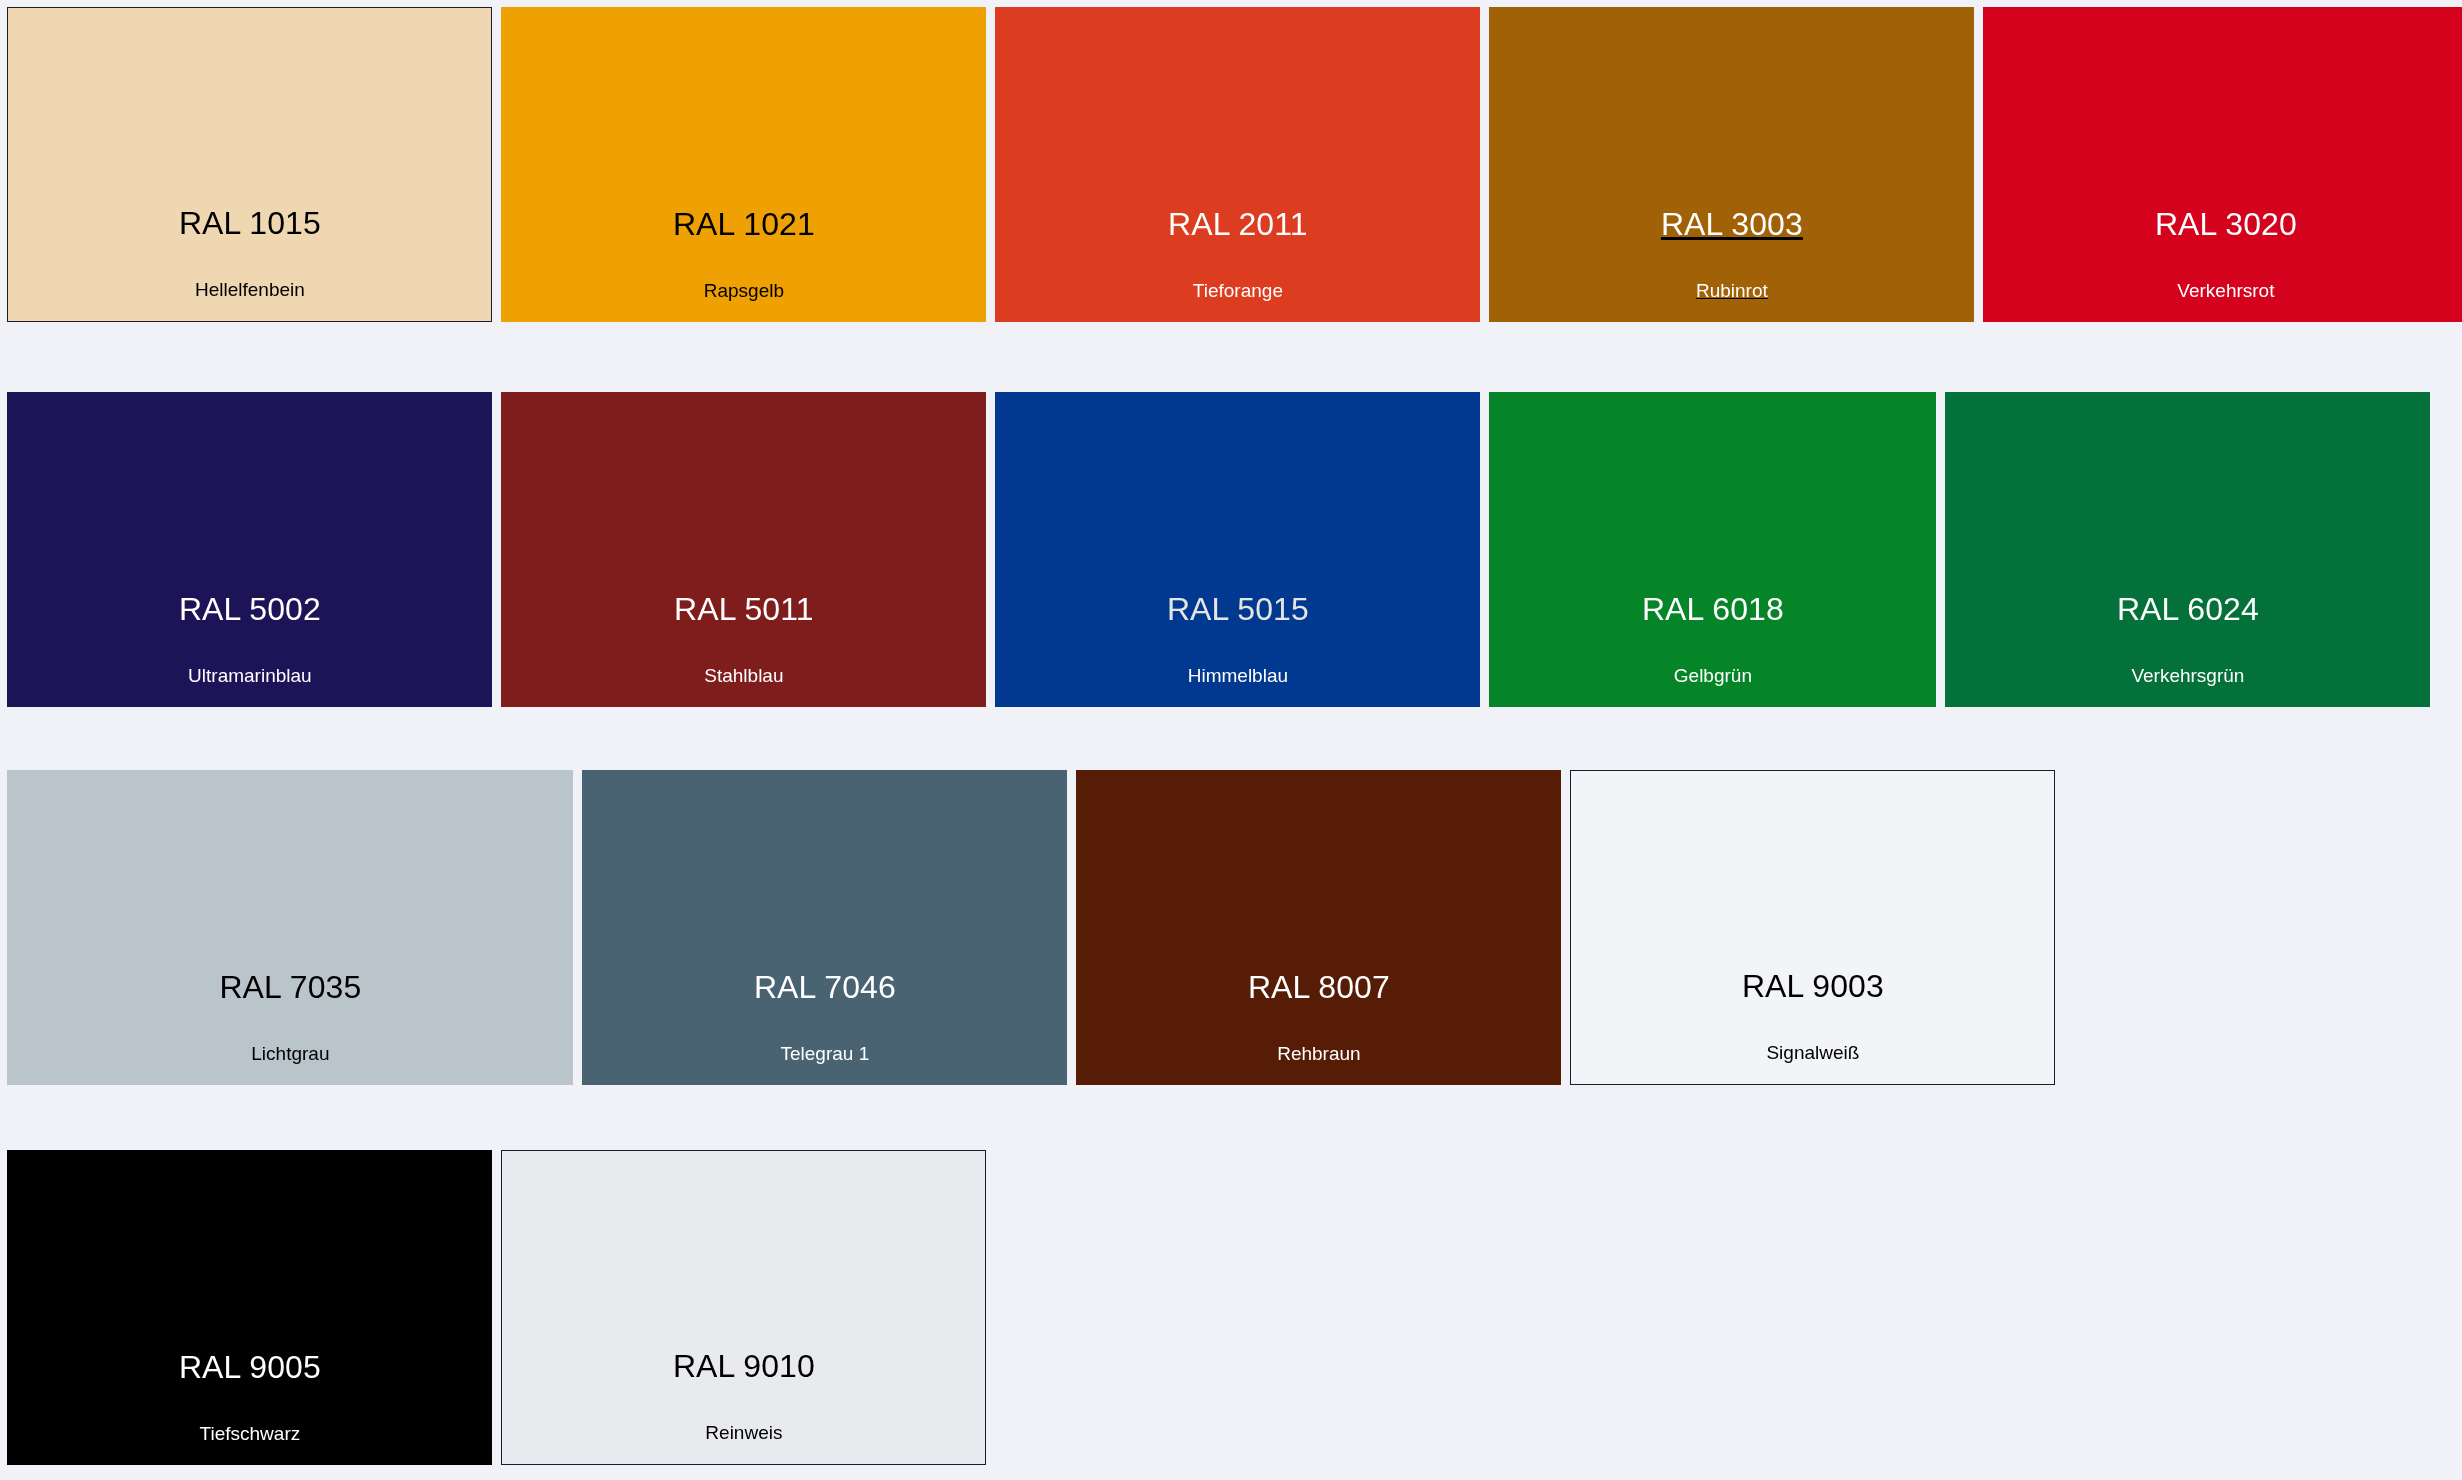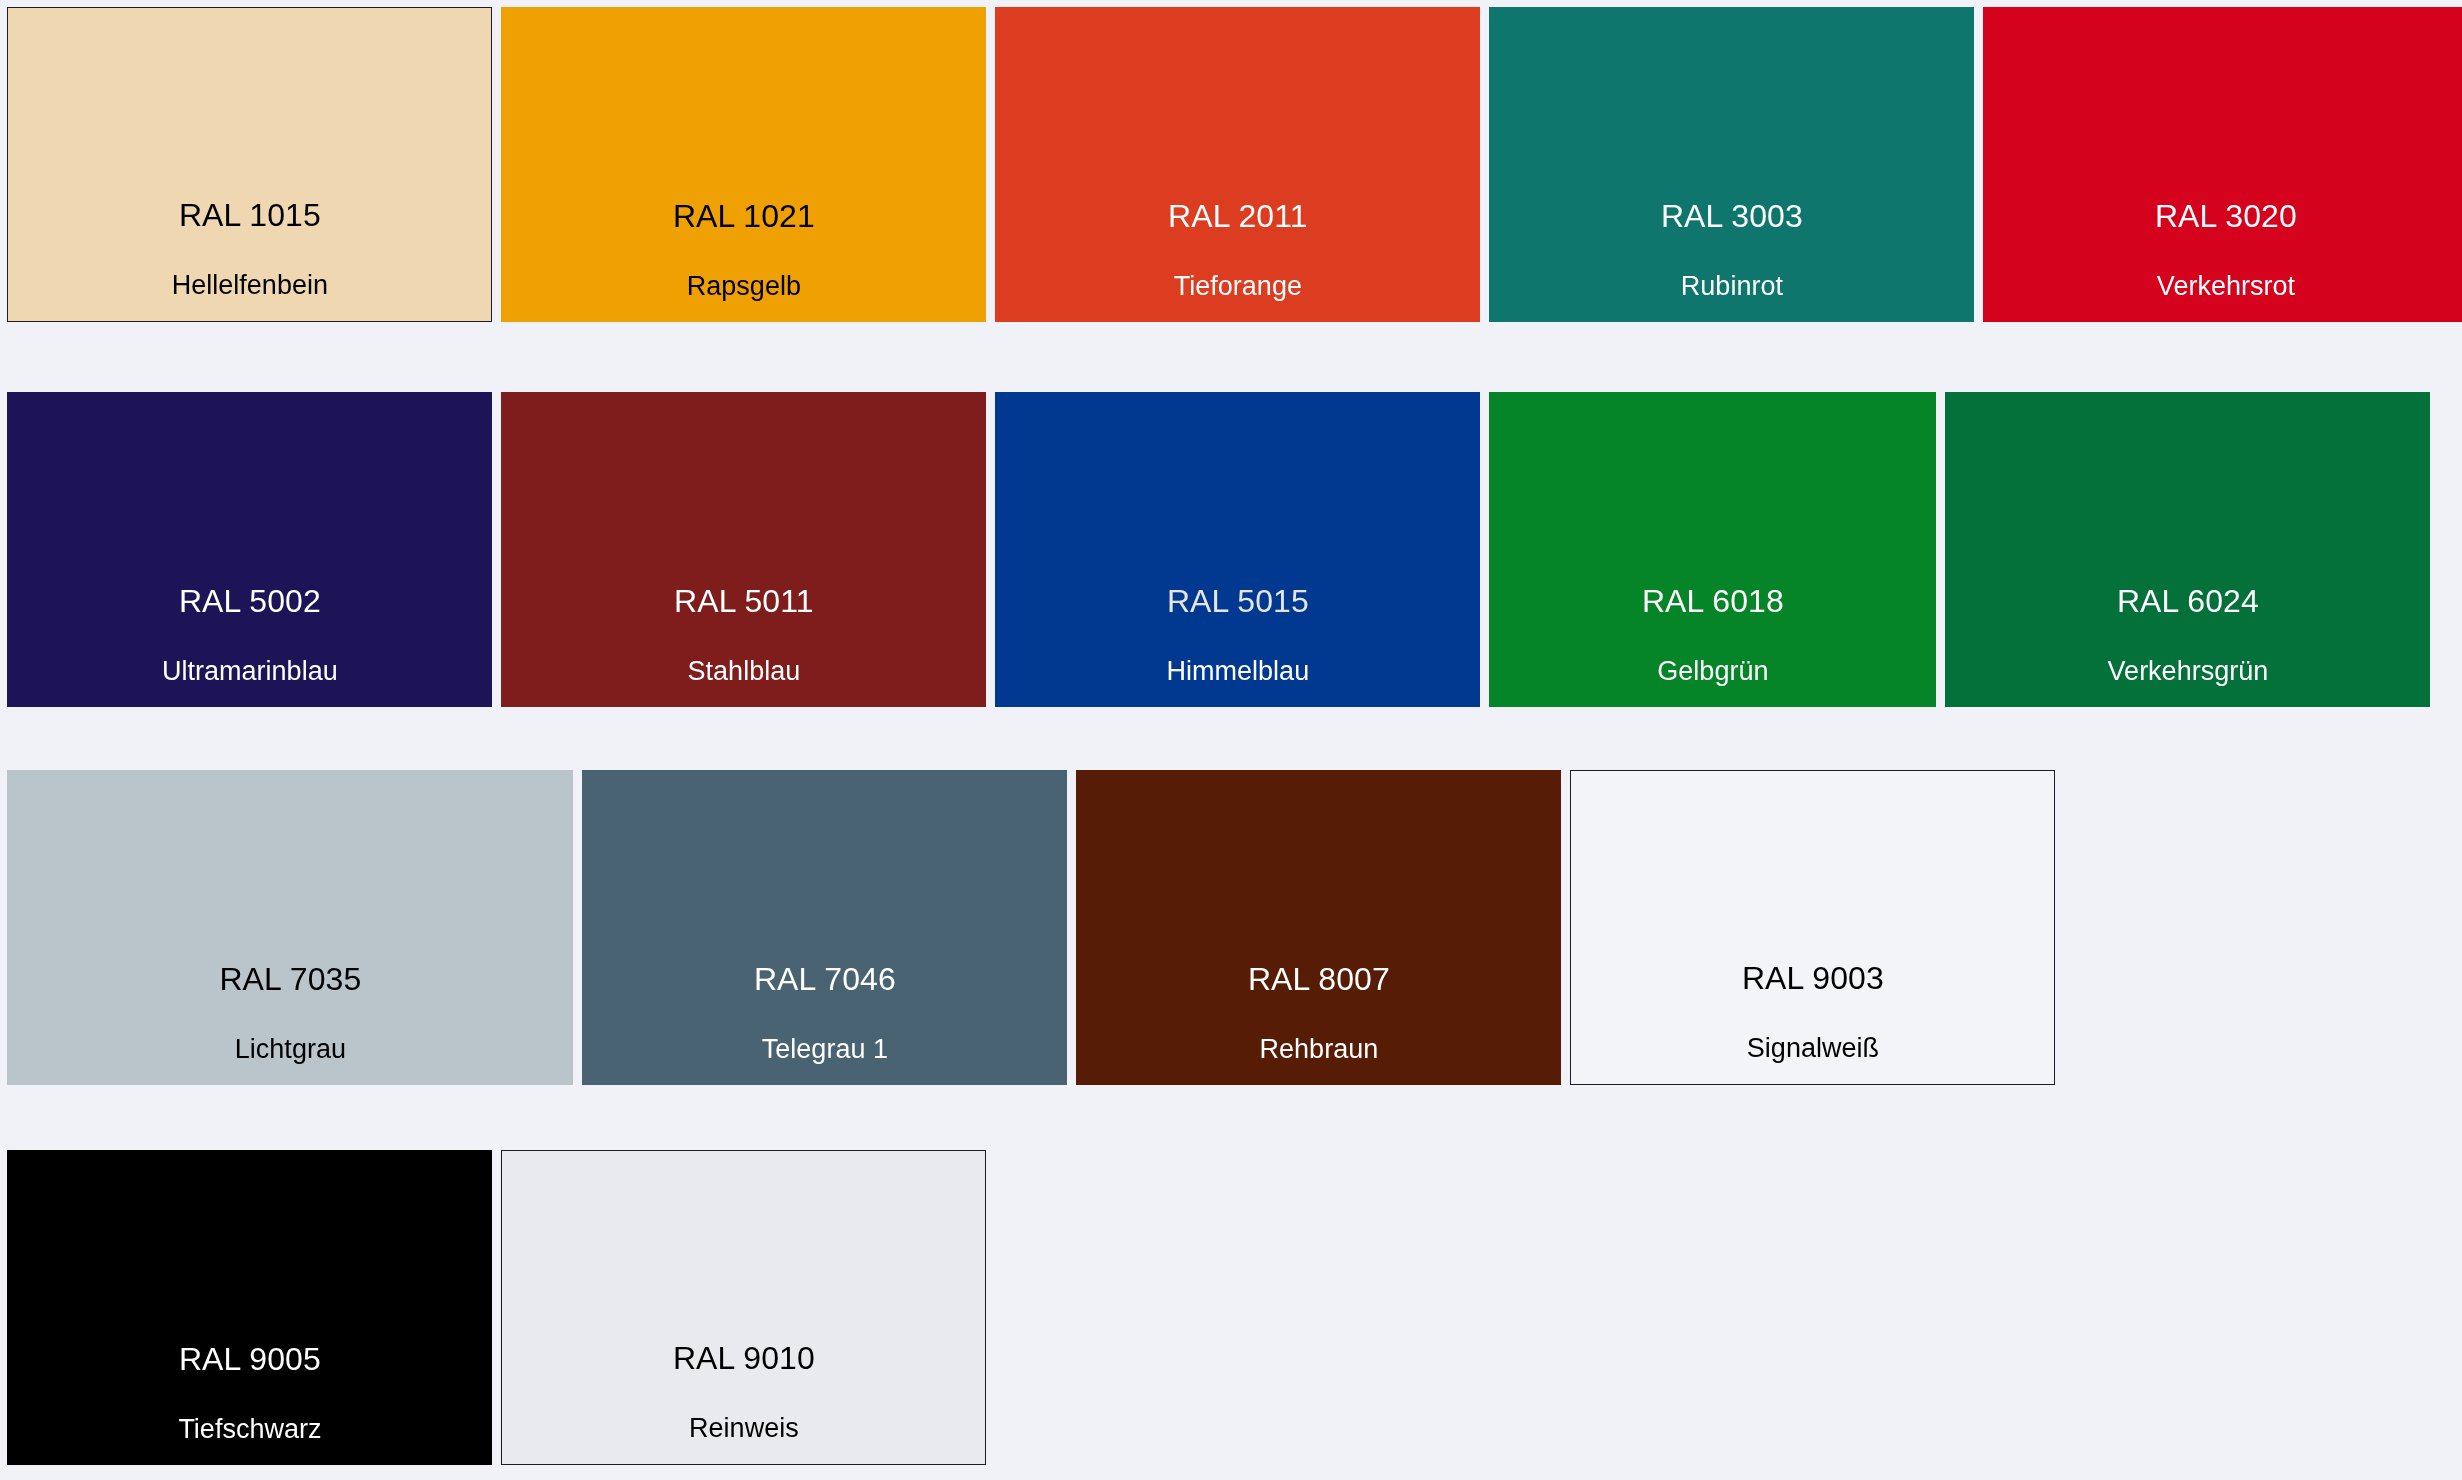--- a/index.html
+++ b/index.html
@@ -38,21 +38,21 @@
   }
   .swatch-code {
     font-size: 32px;
     line-height: 1.0;
     letter-spacing: 0.1px;
     white-space: nowrap;
     margin: 0 0 13.3px 0;
     text-align: center;
   }
   .swatch-name {
-    font-size: 27px;
+    font-size: 19px;
     line-height: 1.0;
     white-space: nowrap;
     margin: 0 0 22px 0;
     text-align: center;
   }
 </style>
 </head>
 <body>
 
 <div id="palette" style="background: rgb(240, 242, 248);">
@@ -62,21 +62,21 @@
         <div class="swatch-name" style="color: rgb(0, 0, 0);">Hellelfenbein</div>
       </div>
       <div class="swatch" style="width: 485px; height: 315px; background: rgb(239, 160, 3); border: none;">
         <div class="swatch-code" style="color: rgb(0, 0, 0);">RAL 1021</div>
         <div class="swatch-name" style="color: rgb(0, 0, 0);">Rapsgelb</div>
       </div>
       <div class="swatch" style="width: 485px; height: 315px; background: rgb(220, 60, 32); border: none;">
         <div class="swatch-code" style="color: rgb(255, 255, 255);">RAL 2011</div>
         <div class="swatch-name" style="color: rgb(255, 255, 255);">Tieforange</div>
       </div>
-      <div class="swatch" style="width: 485px; height: 315px; background: #0f766e; border: none;">
+      <div class="swatch" style="width: 485px; height: 315px; background: #a16207; border: none; text-decoration: underline;">
         <div class="swatch-code" style="color: rgb(255, 255, 255);">RAL 3003</div>
         <div class="swatch-name" style="color: rgb(255, 255, 255);">Rubinrot</div>
       </div>
       <div class="swatch" style="width: 485px; height: 315px; background: rgb(212, 2, 29); border: none;">
         <div class="swatch-code" style="color: rgb(255, 255, 255);">RAL 3020</div>
         <div class="swatch-name" style="color: rgb(255, 255, 255);">Verkehrsrot</div>
       </div>
     </div>
     <div class="swatch-row" style="left: 7.4px; top: 392px; gap: 9px;">
       <div class="swatch" style="width: 485px; height: 315px; background: rgb(29, 20, 88); border: none;">

